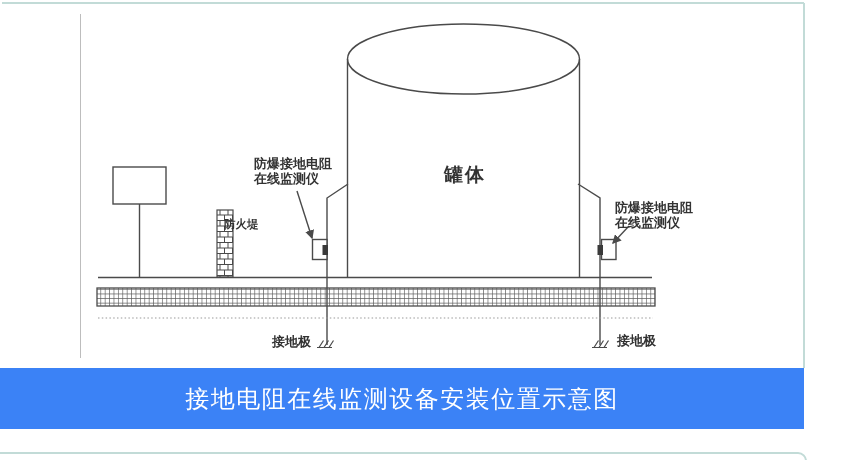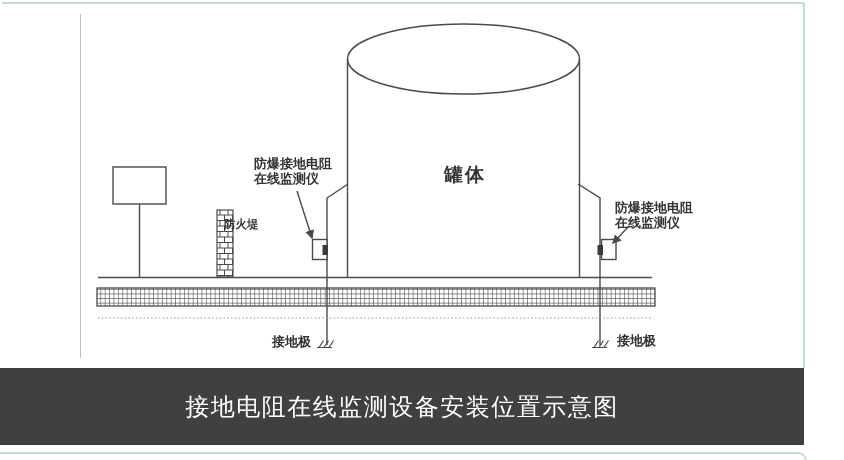--- a/index.html
+++ b/index.html
@@ -18,21 +18,21 @@
   .lbl-tank{font-size:19px;font-weight:700;color:#333;letter-spacing:2px;text-align:right;}
   #data-processor-label{left:107px;top:128px;}
   #fire-dike-label{left:224px;top:193px;margin-top:24px;}
   #monitor-left-label{left:254px;top:156px;}
   #monitor-right-label{left:615px;top:200px;}
   #tank-label{left:444px;top:162px;}
   #electrode-left-label{left:272px;top:334px;}
   #electrode-right-label{left:617px;top:333px;}
   
   #caption-band{
-    left:0;top:368px;width:804px;height:77px;background:#404040;
+    left:0;top:368px;width:804px;height:61px;background:#3b82f6;
     display:flex;align-items:center;justify-content:center;
   }
   #caption-band .caption-text{
     color:#ffffff;font-size:24px;font-weight:500;letter-spacing:1.5px;
   }
   
   .next-card{
     left:-12px;top:452px;width:815px;height:40px;background:#ffffff;
     border:2px solid #c2dbd7;border-radius:0 9px 0 0;
   }

